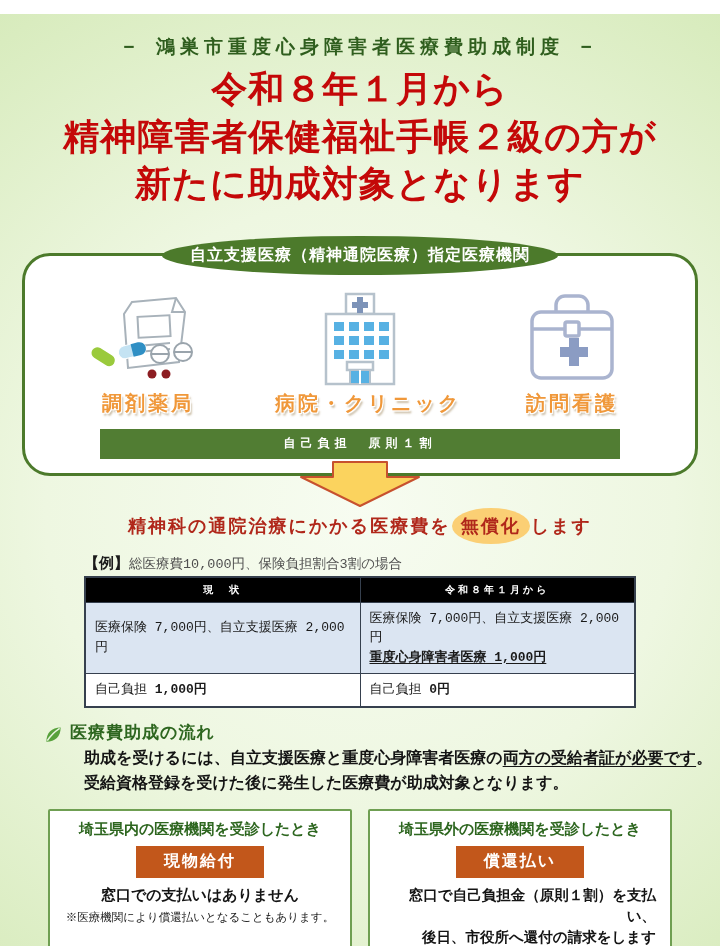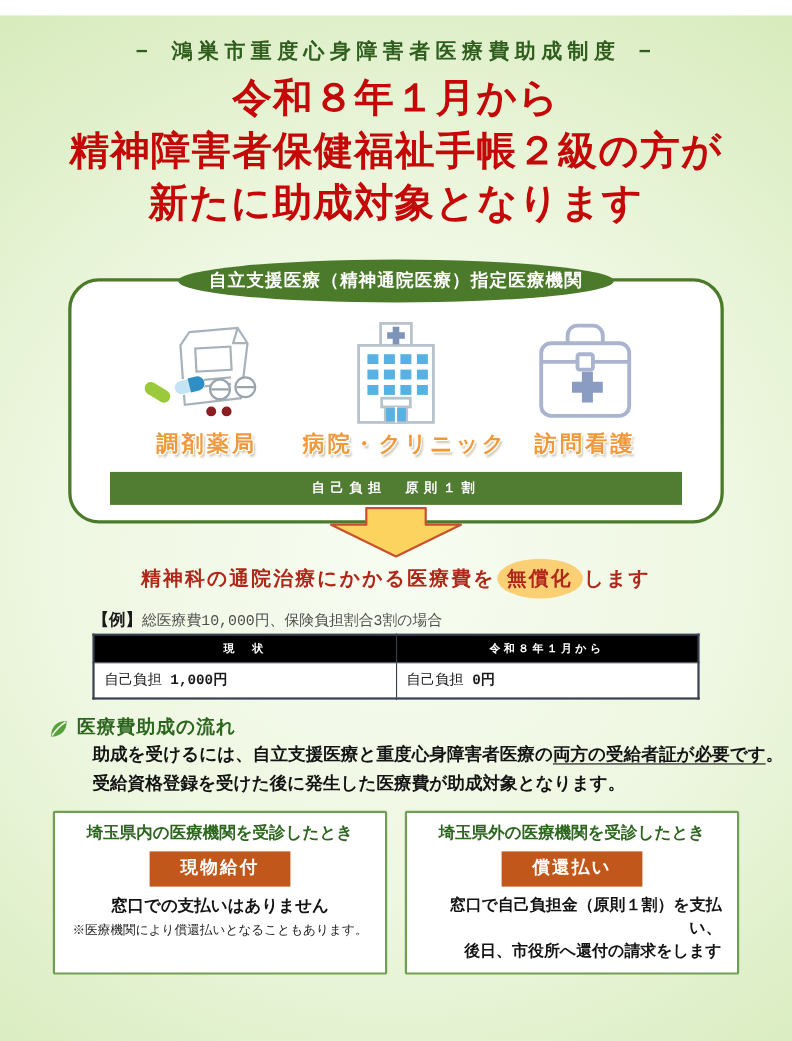--- a/index.html
+++ b/index.html
@@ -27,21 +27,21 @@
     text-align:center;
     color:#c40808;
     font-weight:800;
     font-size:36px;
     line-height:1.32;
     letter-spacing:1px;
   }
   
   .facility-box {
     position:relative;
-    width:596px;
+    width:676px;
     margin:42px auto 0;
     background:#fff;
     border:3px solid #4c7a2b;
     border-radius:28px;
     padding:20px 12px 14px;
   }
   .pill {
     position:absolute;
     top:-20px; left:50%;
     transform:translateX(-50%);
@@ -289,20 +289,27 @@
 
   <div class="example-caption">
     <span class="cap-prefix">【例】</span><span>総医療費10,000円、保険負担割合3割の場合</span>
   </div>
 
   <table class="example-table">
     <tbody>
         <tr>
       <th>現　状</th>
       <th>令和８年１月から</th>
+    </tr>
+    <tr class="r1">
+      <td>医療保険 7,000円、自立支援医療 2,000円</td>
+      <td>
+        <span>医療保険 7,000円、自立支援医療 2,000円</span><br>
+        <span class="bold-underline">重度心身障害者医療 1,000円</span>
+      </td>
     </tr>
     <tr class="r2">
       <td>
         <span>自己負担 </span><span class="val">1,000円</span>
       </td>
       <td>
         <span>自己負担 </span><span class="val">0円</span>
       </td>
     </tr>
   </tbody>

